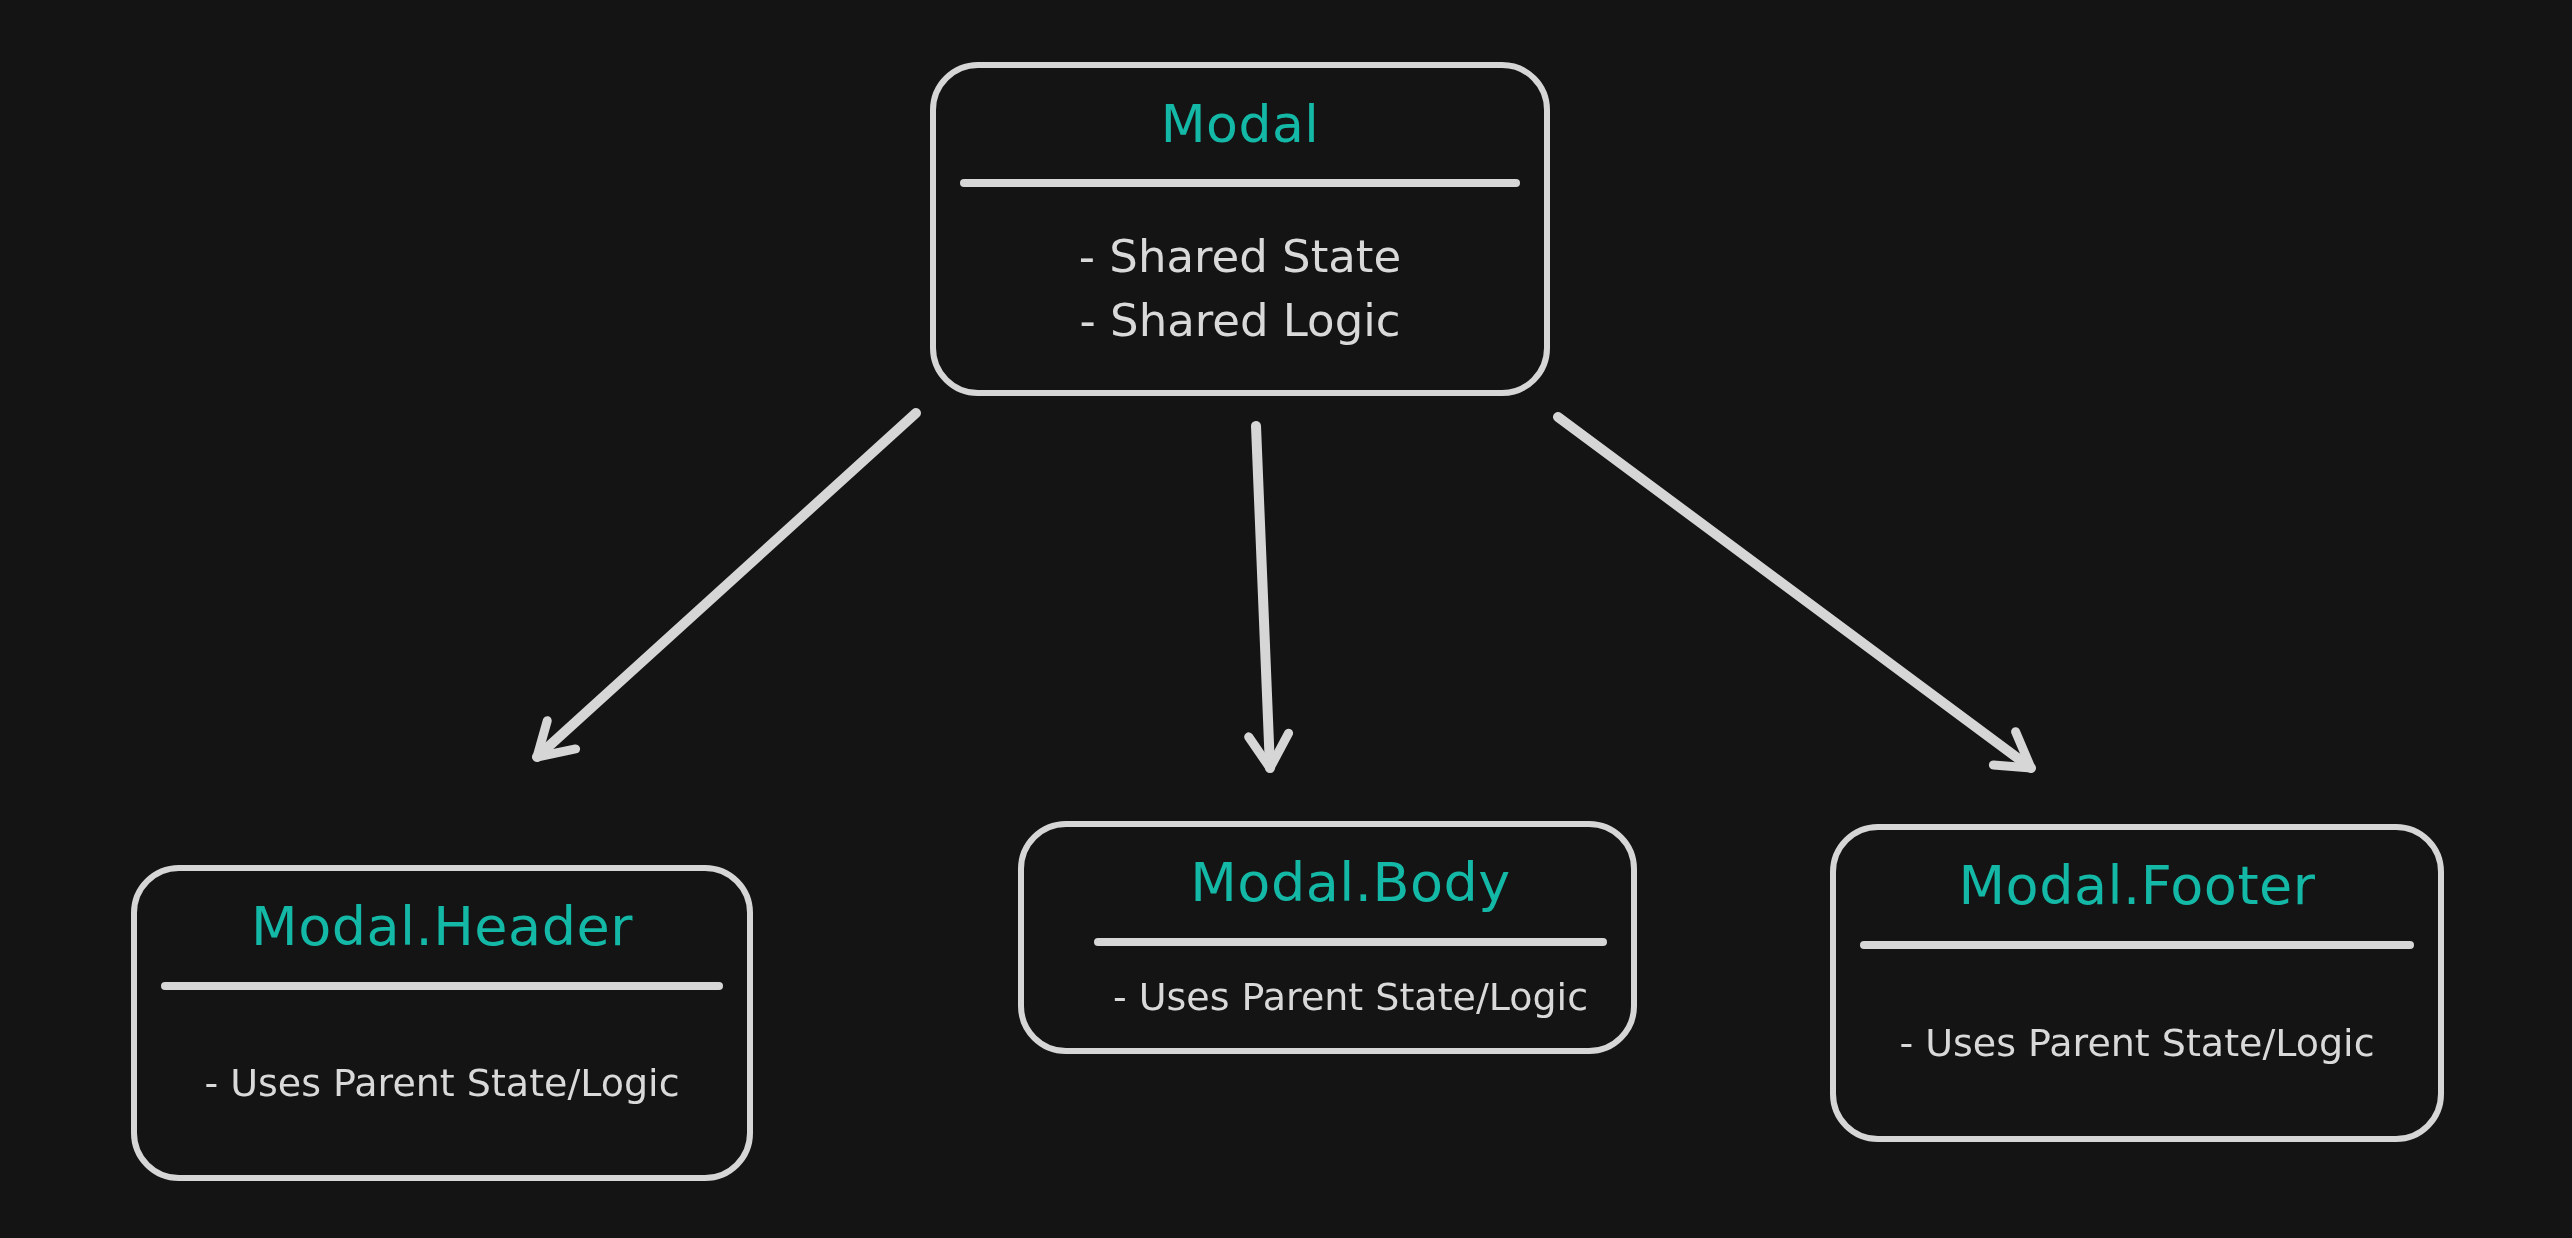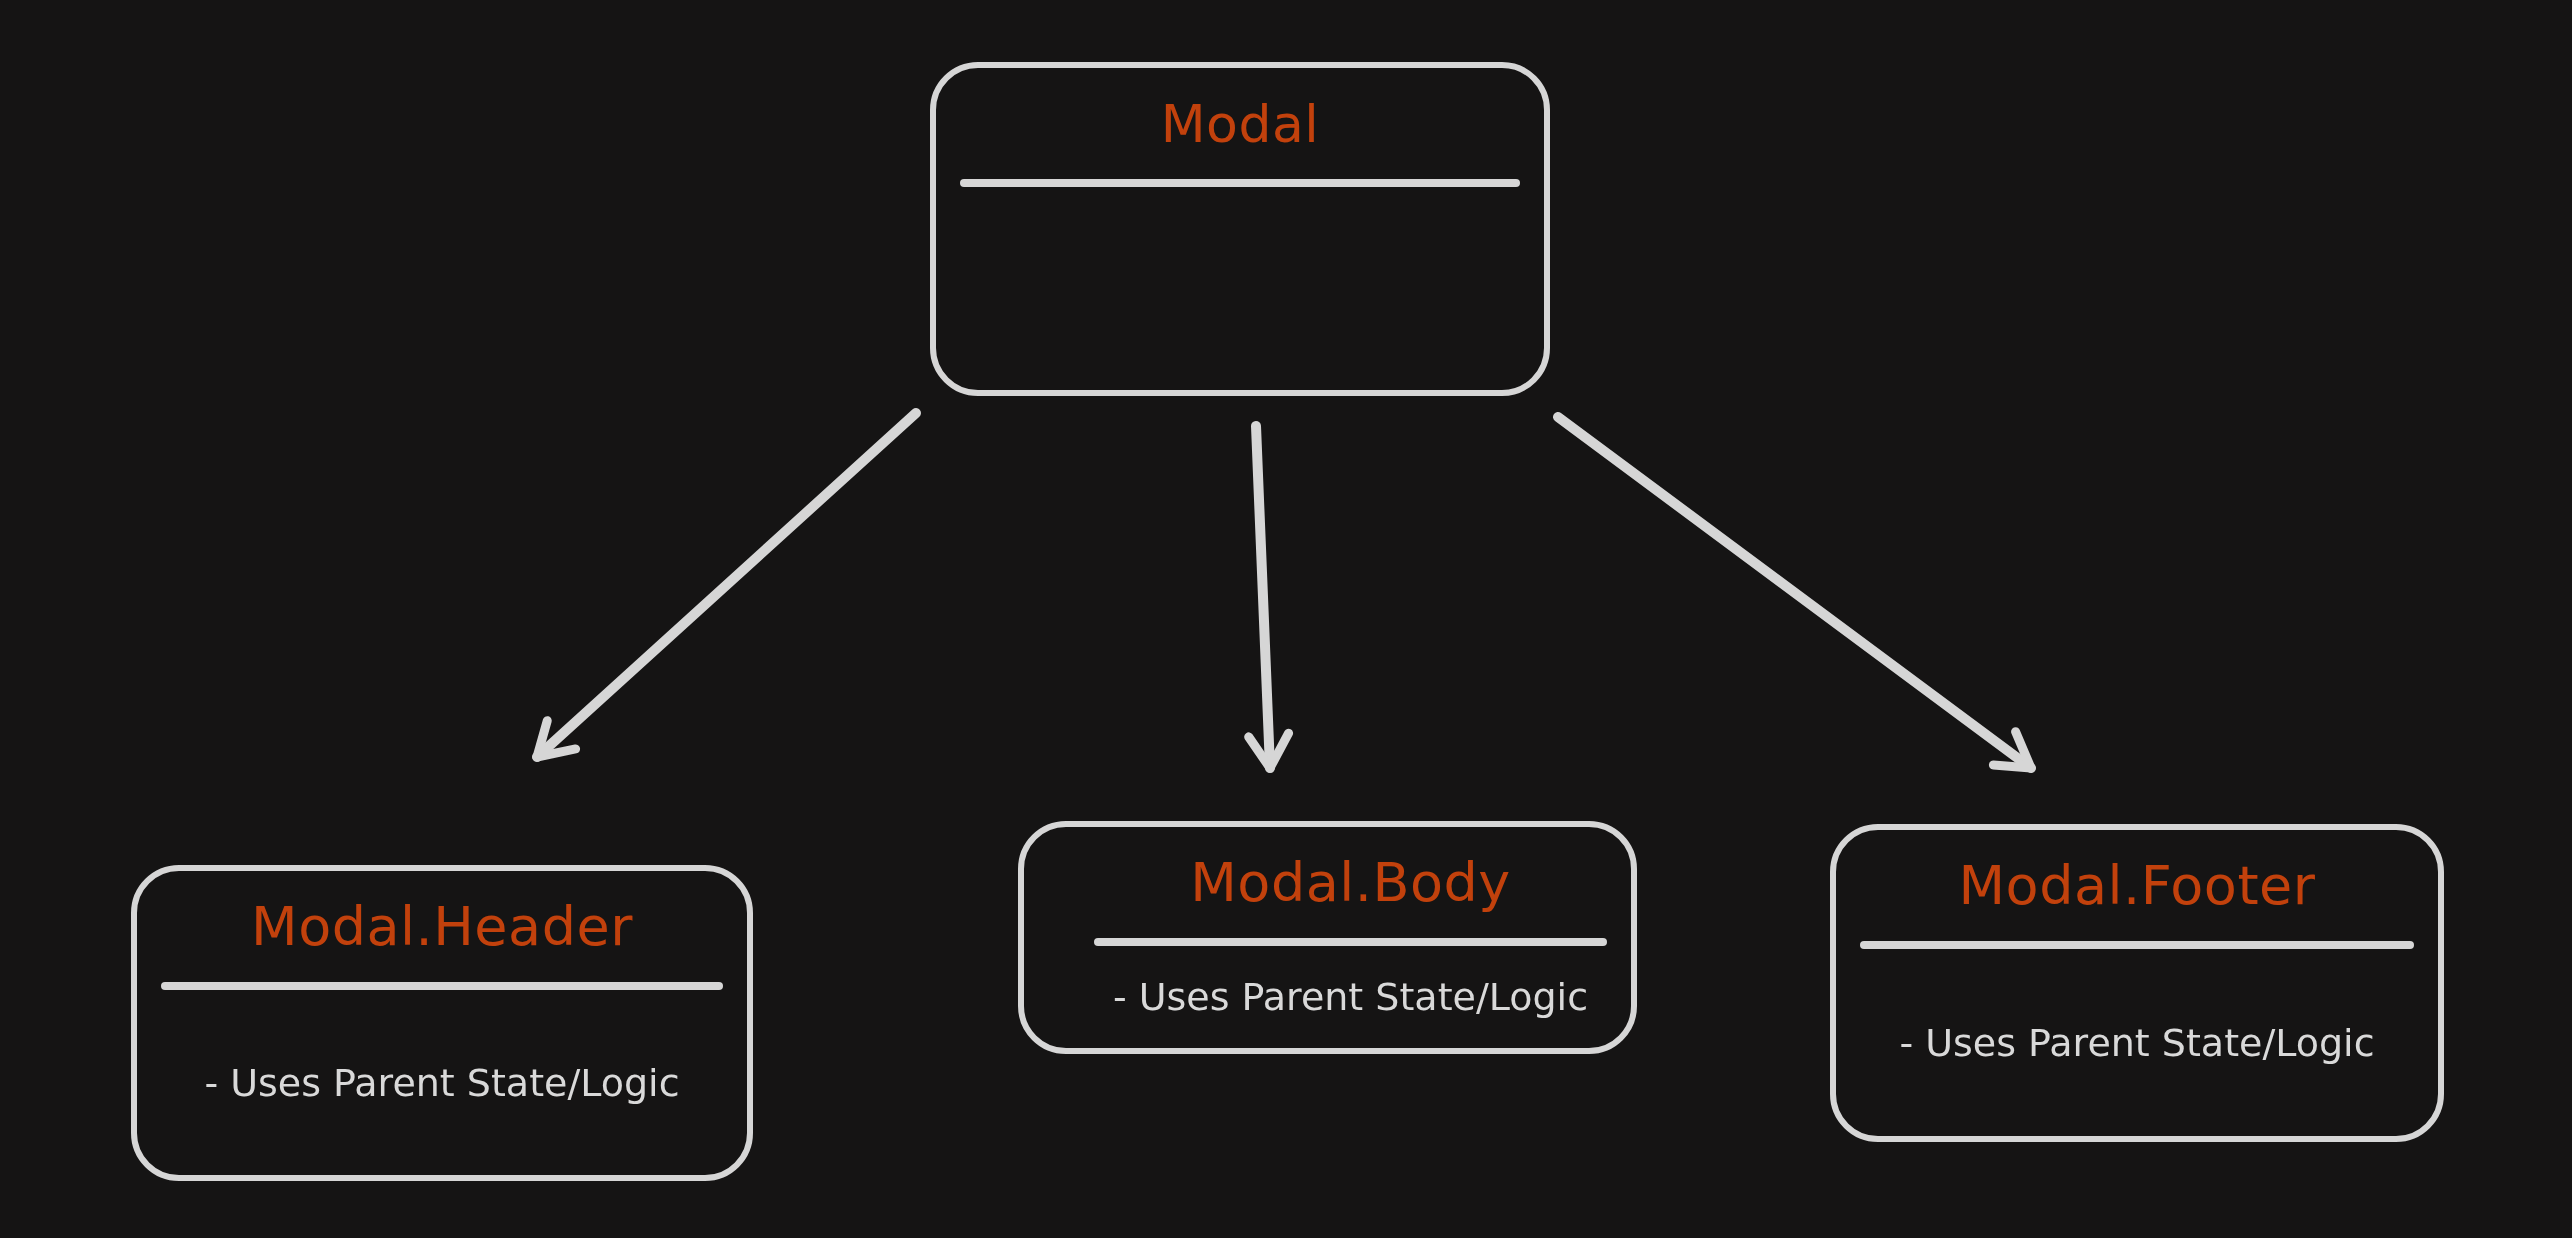--- a/index.html
+++ b/index.html
@@ -35,21 +35,21 @@
     border-radius: 48px;
     background: #151414;
     display: flex;
     flex-direction: column;
   }
   .node-title {
     height: 111px;
     display: flex;
     align-items: center;
     justify-content: center;
-    color: #c2410c;
+    color: #14b8a6;
     letter-spacing: 0.5px;
   }
   .node-top .node-title { font-size: 52px; }
   .node-child .node-title { font-size: 54px; }
   .divider {
     height: 8px;
     background: #d6d6d6;
     border-radius: 5px;
     margin: 0 24px;
     flex: none;
@@ -88,20 +88,24 @@
       </marker>
     </defs>
     <path class="edge" d="M916 413 L537 757" marker-end="url(#ah)"></path>
     <path class="edge" d="M1256 426 L1270 768" marker-end="url(#ah)"></path>
     <path class="edge" d="M1558 417 L2031 768" marker-end="url(#ah)"></path>
   </svg>
 
   <div class="node node-top" id="node-modal">
     <div class="node-title">Modal</div>
     <div class="divider"></div>
+    <div class="node-body">
+      <div class="node-item">- Shared State</div>
+      <div class="node-item">- Shared Logic</div>
+    </div>
   </div>
 
   <div class="node node-child" id="node-modal-header">
     <div class="node-title">Modal.Header</div>
     <div class="divider"></div>
     <div class="node-body">
       <div class="node-item">- Uses Parent State/Logic</div>
     </div>
   </div>
 

